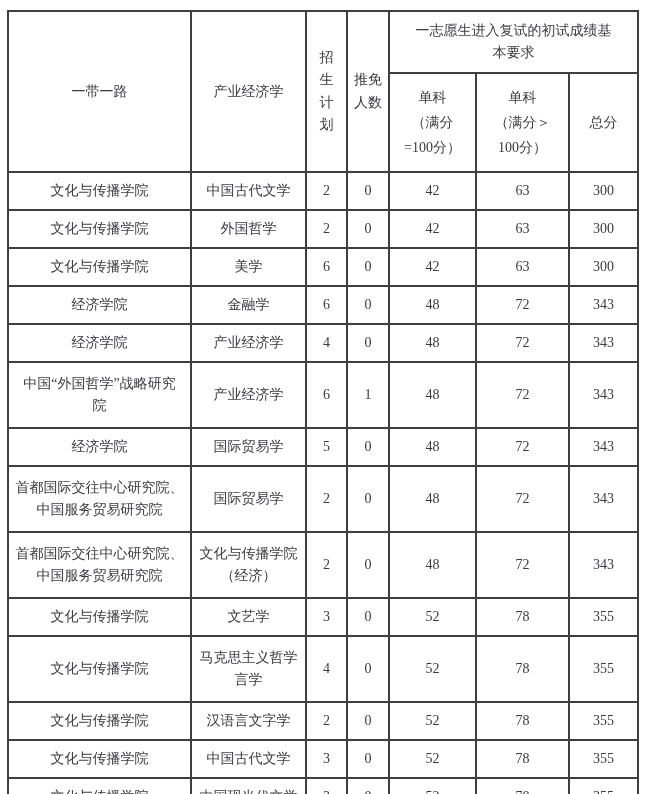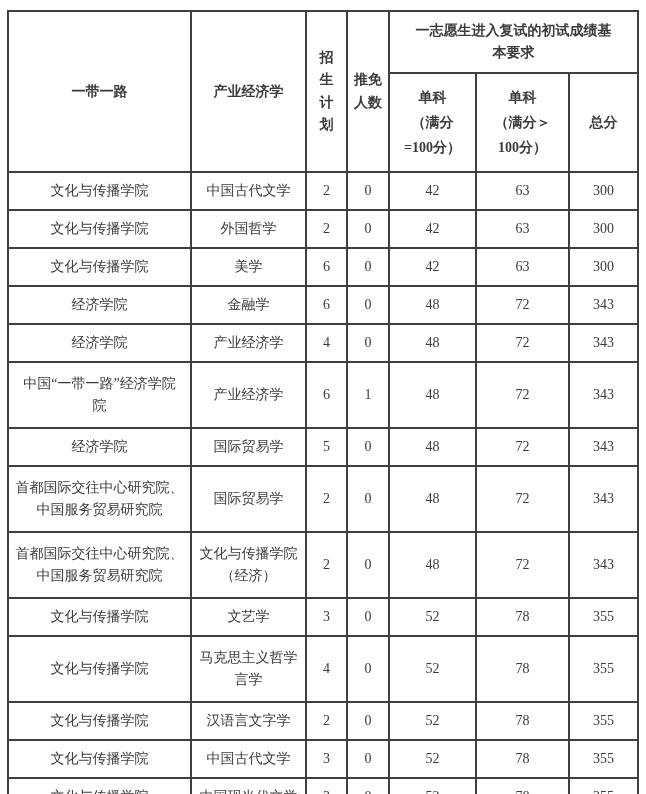--- a/index.html
+++ b/index.html
@@ -29,21 +29,21 @@
     text-align: center;
     vertical-align: middle;
     white-space: pre-line;
     padding: 2px 3px;
     font-size: 14px;
     line-height: 1.55;
     overflow: hidden;
     font-weight: normal;
   }
   thead th {
-    font-weight: bold;
+    font-weight: normal;
   }
   tr.h1 th.group-header { height: 56px; }
   tr.h2 th { height: 93px; line-height: 1.8; }
   th.vert-header { line-height: 1.6; }
   tbody tr.single td { height: 32px; }
   tbody tr.double td { height: 60px; }
 </style>
 </head>
 <body>
 
@@ -121,21 +121,21 @@
       <tr class="single">
         <td>经济学院</td>
         <td>产业经济学</td>
         <td>4</td>
         <td>0</td>
         <td>48</td>
         <td>72</td>
         <td>343</td>
       </tr>
       <tr class="double">
-        <td>中国“一带一路”经济学院
+        <td>中国“外国哲学”战略研究
 院</td>
         <td>产业经济学</td>
         <td>6</td>
         <td>1</td>
         <td>48</td>
         <td>72</td>
         <td>343</td>
       </tr>
       <tr class="single">
         <td>经济学院</td>

